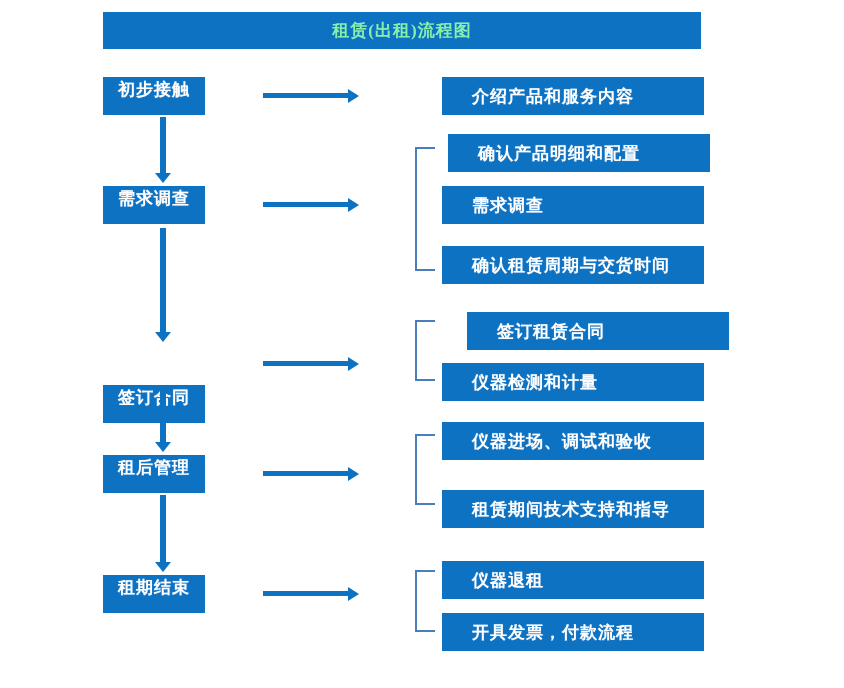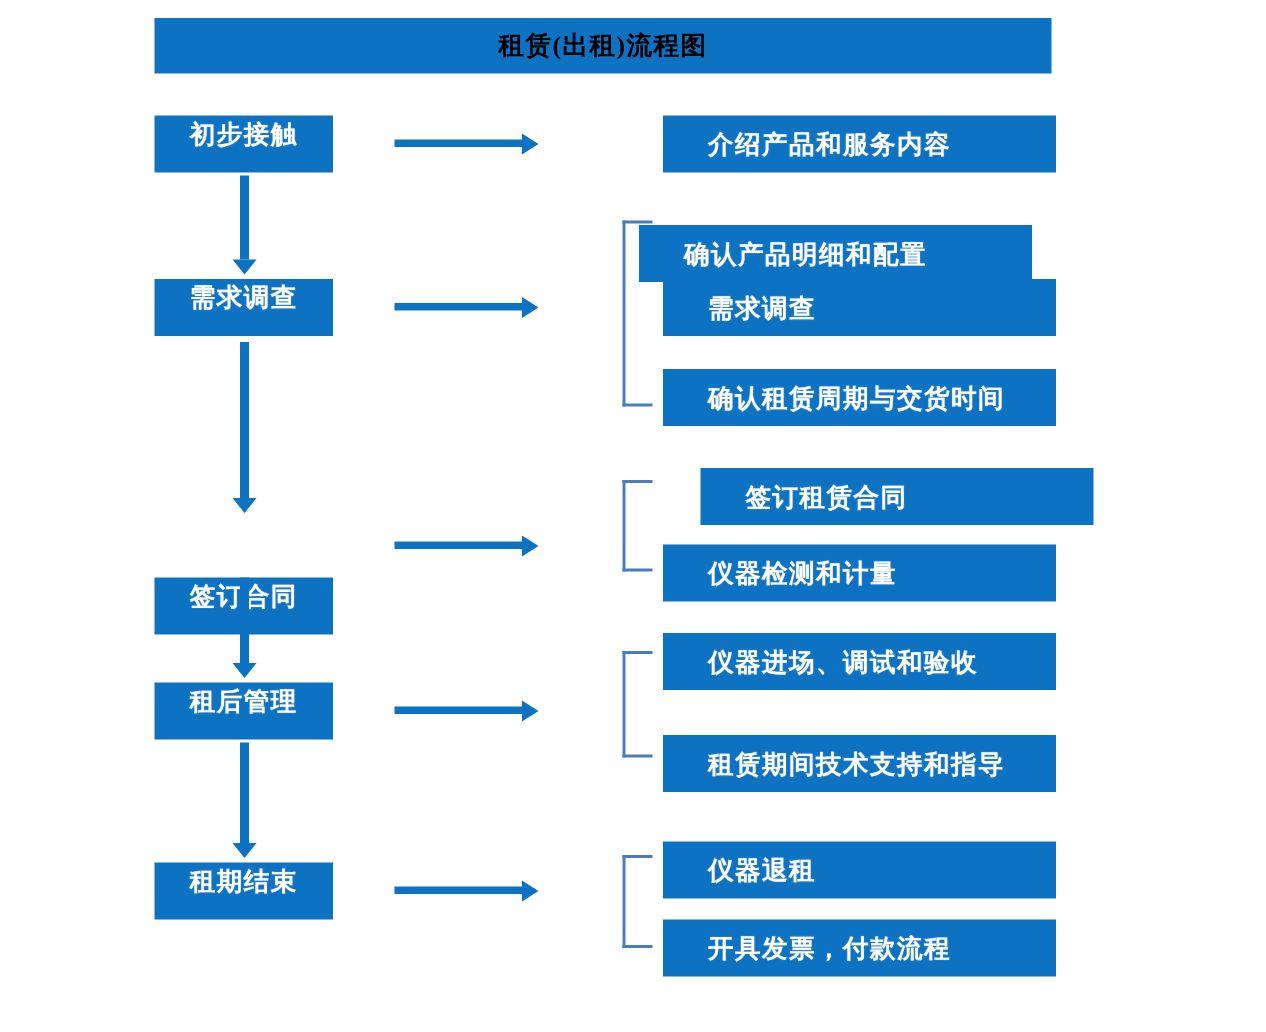--- a/index.html
+++ b/index.html
@@ -32,31 +32,31 @@
     box-sizing: border-box;
     text-shadow: 0 0 1px rgba(255,255,255,0.35);
   }
   .title-box {
     position: absolute;
     left: 103px;
     top: 12px;
     width: 598px;
     height: 37px;
     background: #0E72C3;
-    color: #000000;
+    color: #86efac;
     font-weight: bold;
     font-size: 17px;
     letter-spacing: 1px;
     display: flex;
     align-items: center;
     justify-content: center;
     box-sizing: border-box;
   }
   .stage-box {
-    width: 119px;
+    width: 102px;
     height: 38px;
     justify-content: center;
     padding-bottom: 14px;
   }
   .detail-box {
     width: 262px;
     height: 38px;
     justify-content: flex-start;
     padding-left: 30px;
   }
@@ -218,21 +218,21 @@
   <div class="bracket" style="left:415px; top:570px; height:62px;">
     <div class="stem"></div>
     <div class="tick top"></div>
     <div class="tick bottom"></div>
   </div>
 
   <div class="box detail-box" style="left:442px; top:77px;">
     <span>介绍产品和服务内容</span>
   </div>
 
-  <div class="box detail-box" style="left:426px; top:134px;margin-top:16px;">
+  <div class="box detail-box" style="left:448px; top:134px;">
     <span>确认产品明细和配置</span>
   </div>
 
   <div class="box detail-box" style="left:442px; top:186px;">
     <span>需求调查</span>
   </div>
 
   <div class="box detail-box" style="left:442px; top:246px;">
     <span>确认租赁周期与交货时间</span>
   </div>

